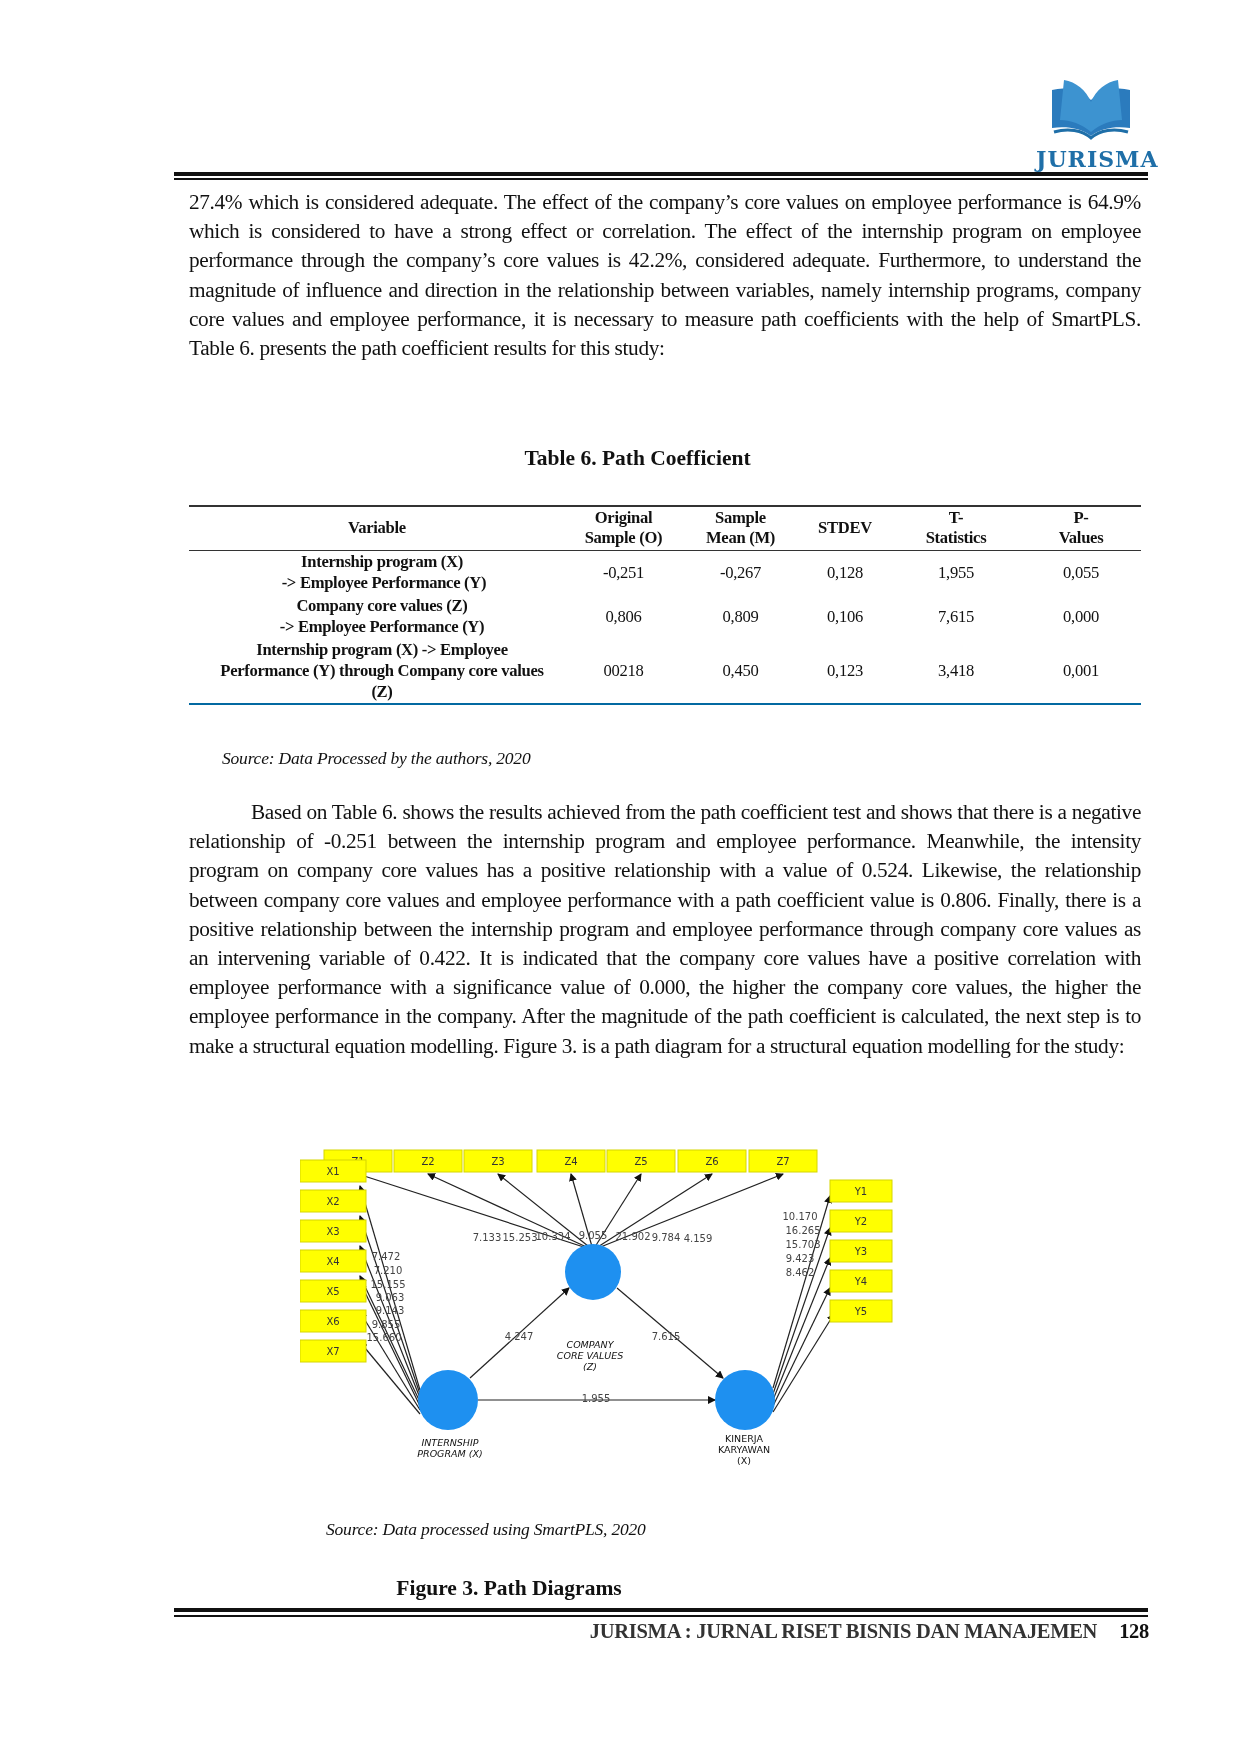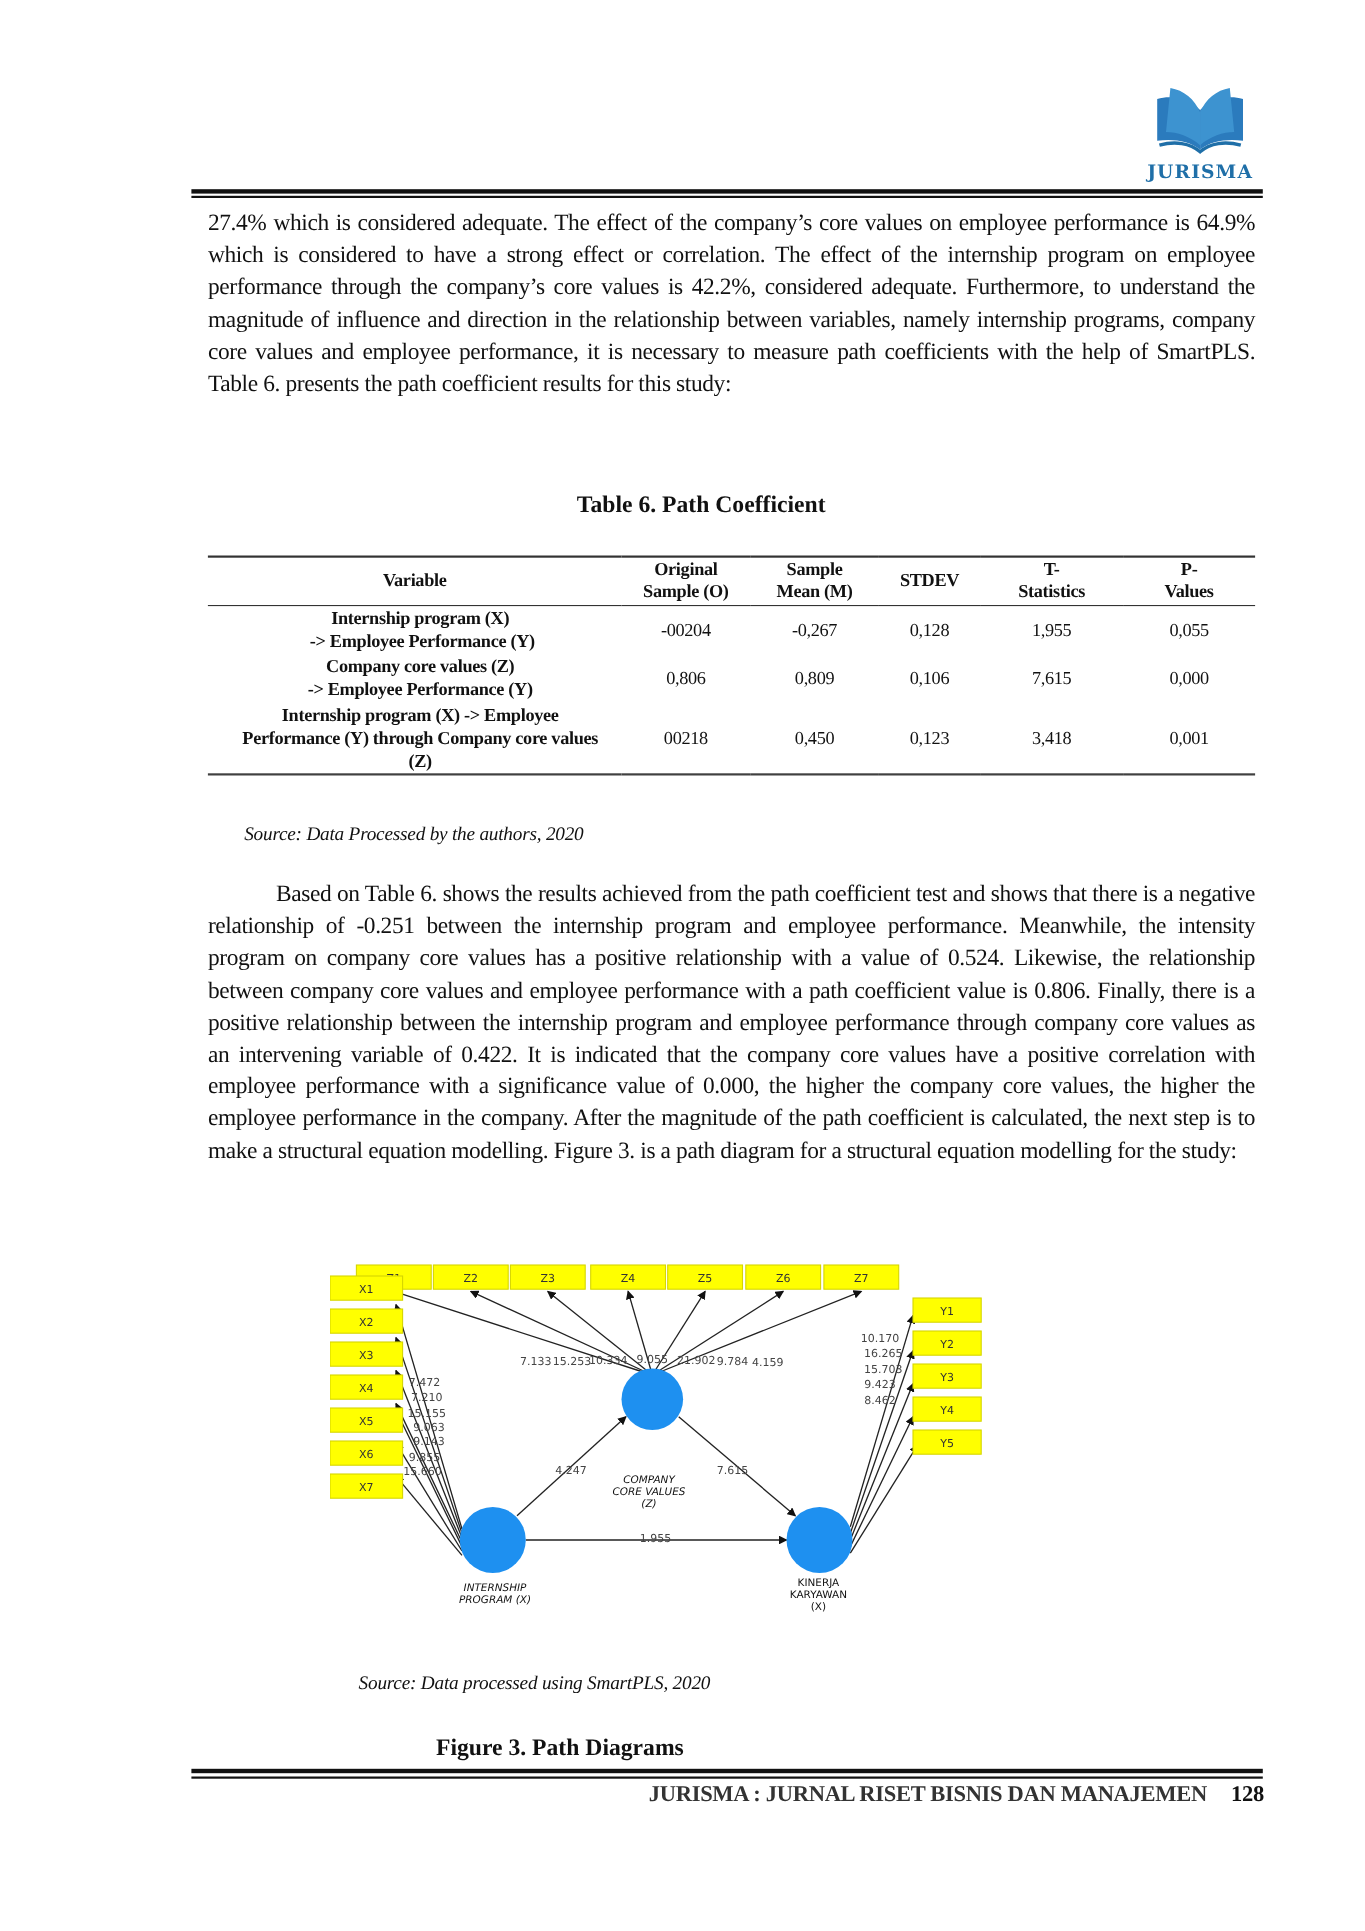--- a/index.html
+++ b/index.html
@@ -1,35 +1,35 @@
 <!DOCTYPE html>
 <html><head>
 <meta charset="utf-8">
 <style>
   html, body { margin:0; padding:0; background:#ffffff; }
   body { width:1241px; height:1755px; position:relative; overflow:hidden;
          font-family:"Liberation Serif", serif; color:#111; }
   .logo { position:absolute; left:1036px; top:78px; width:110px; height:90px; text-align:center; }
-  .logo-text { font-family:"DejaVu Serif", serif; font-weight:bold; color:#1f6fa8; font-size:17px; letter-spacing:1px; margin-top:2px; }
+  .logo-text { font-family:"DejaVu Serif", serif; font-weight:bold; color:#1f6fa8; font-size:22px; letter-spacing:1px; margin-top:2px; }
   .rule-top { position:absolute; left:174px; top:172px; width:974px; height:9px; }
   .rule-top .thick { height:4px; background:#111; }
   .rule-top .thin { height:2px; background:#111; margin-top:2px; }
   .para { position:absolute; left:189px; width:952px; font-size:21.3px; line-height:29.2px;
           text-align:justify; font-family:"Liberation Serif", serif; font-stretch:condensed; letter-spacing:-0.35px; }
   .p1 { top:188px; }
   .p2 { top:798px; text-indent:62px; }
   .tab-title { position:absolute; left:0; width:1241px; top:446px; text-align:center;
                font-weight:bold; font-size:21.5px;margin-left:17px; }
   table.pc { position:absolute; left:189px; top:505px; width:952px; border-collapse:collapse;
              font-size:16.6px; line-height:21px; letter-spacing:-0.3px; }
   table.pc thead th { font-weight:bold; text-align:center; vertical-align:middle; padding:0 2px; line-height:20px;}
   table.pc thead tr { border-top:2px solid #333; border-bottom:1.5px solid #333; }
   table.pc tbody td { text-align:center; vertical-align:middle; padding:0; }
   table.pc tbody td.var { text-align:center; padding-left:10px;font-weight:bold; }
-  table.pc tbody tr:last-child { border-bottom:2px solid #404040; }
+  table.pc tbody tr:last-child { border-bottom:2px solid #0369a1; }
   .src { position:absolute; font-style:italic; font-size:17.5px; letter-spacing:-0.2px; }
   .src1 { left:189px; top:748px;margin-left:33px; }
   .src2 { left:326px; top:1519px; }
   .fig-title { position:absolute; left:0; width:1018px; top:1576px; text-align:center; font-weight:bold; font-size:21.5px; }
   .rule-bot { position:absolute; left:174px; top:1608px; width:974px; }
   .rule-bot .thick { height:4px; background:#111; }
   .rule-bot .thin { height:2px; background:#111; margin-top:3px; }
   .footer { position:absolute; right:92px; top:1620px; font-weight:bold; font-size:20.5px; color:#333; letter-spacing:-0.3px; }
   .footer .pg { margin-left:22px; color:#111; }
   .diagram { position:absolute; left:300px; top:1148px; width:720px; height:368px; }
@@ -73,21 +73,21 @@
       <th><span>Original</span><br><span>Sample (O)</span></th>
       <th><span>Sample</span><br><span>Mean (M)</span></th>
       <th>STDEV</th>
       <th><span>T-</span><br><span>Statistics</span></th>
       <th><span>P-</span><br><span>Values</span></th>
     </tr>
   </thead>
   <tbody>
     <tr style="height:44px">
       <td class="var"><span>Internship program (X)</span><br><span style="white-space:pre"> -&gt; Employee Performance (Y)</span></td>
-      <td>-00204</td>
+      <td>-0,251</td>
       <td>-0,267</td>
       <td>0,128</td>
       <td>1,955</td>
       <td>0,055</td>
     </tr>
     <tr style="height:44px">
       <td class="var"><span>Company core values (Z)</span><br><span>-&gt; Employee Performance (Y)</span></td>
       <td>0,806</td>
       <td>0,809</td>
       <td>0,106</td>

